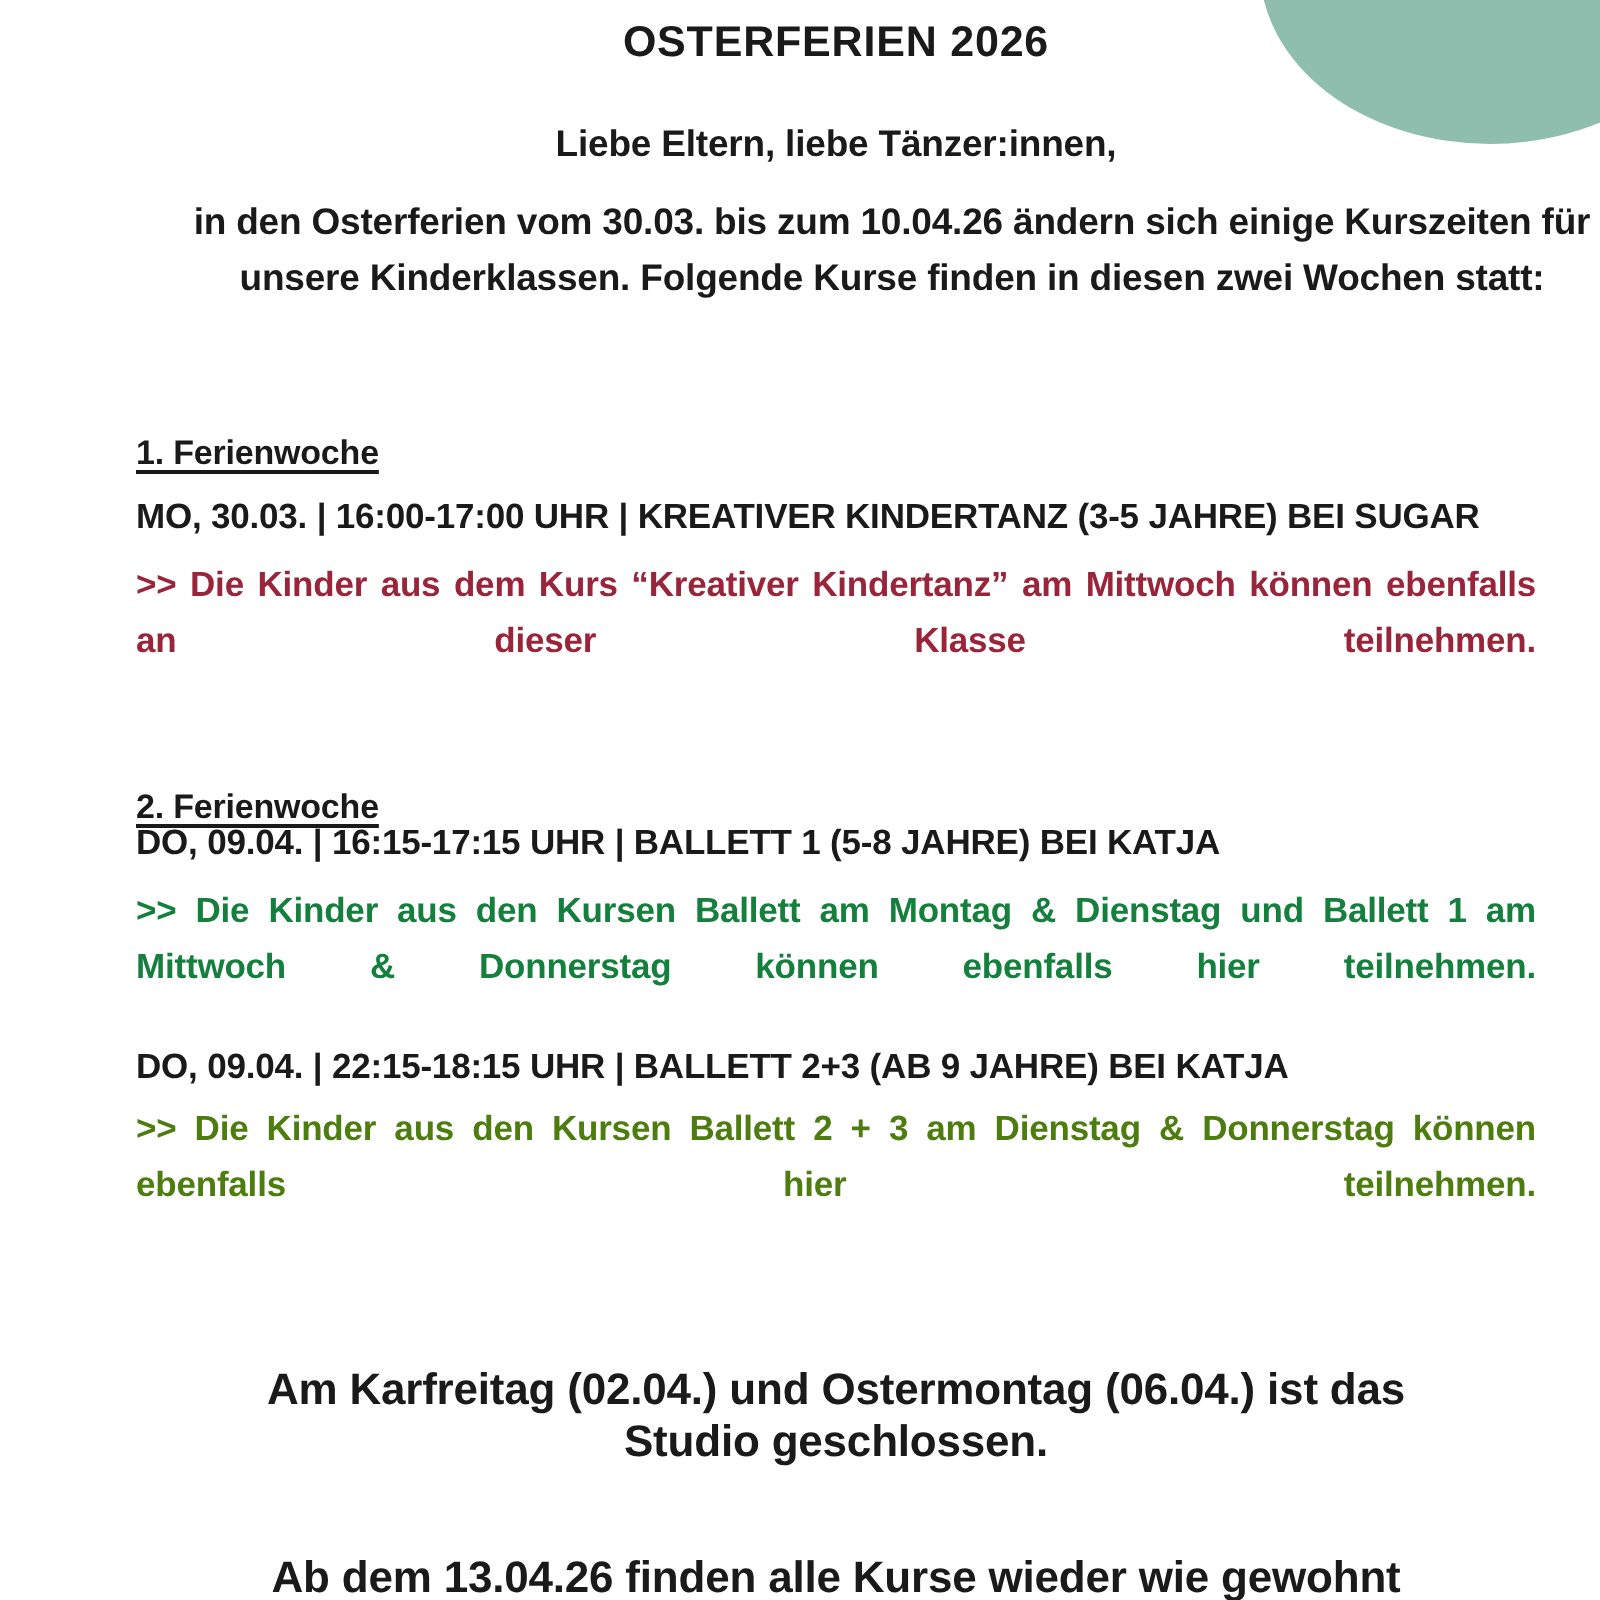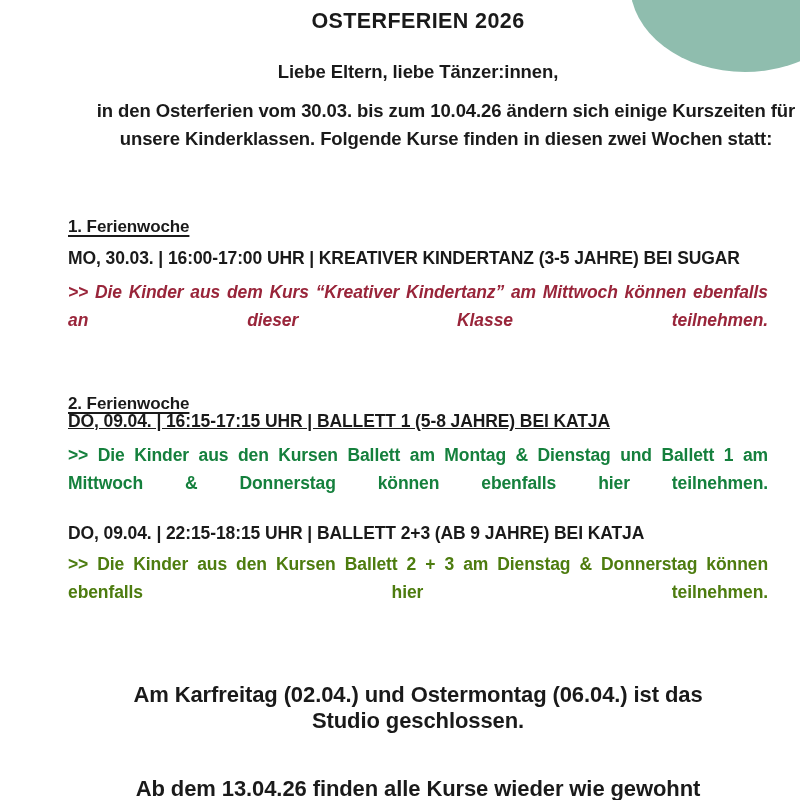--- a/index.html
+++ b/index.html
@@ -104,34 +104,34 @@
 
   .course-line {
     position: absolute;
     left: 0;
     width: 700px;
     font-size: 17.5px;
     line-height: 24px;
     text-align: left;
   }
   #course-1-title { top: 246px; }
-  #course-2-title { top: 409px; text-decoration: underline; }
+  #course-2-title { top: 409px; }
   #course-3-title { top: 521px; }
 
   .course-note {
     position: absolute;
     left: 0;
     width: 700px;
     color: #99253a;
     font-size: 17.5px;
     line-height: 28px;
     text-align: justify;
     text-justify: inter-word;
   }
-  #course-1-note { top: 278px; font-style: italic; }
+  #course-1-note { top: 278px; }
   #course-2-note { top: 441px; }
   #course-3-note { top: 550px; }
 
   
   .course-note::after {
     content: "";
     display: inline-block;
     width: 100%;
   }
 

